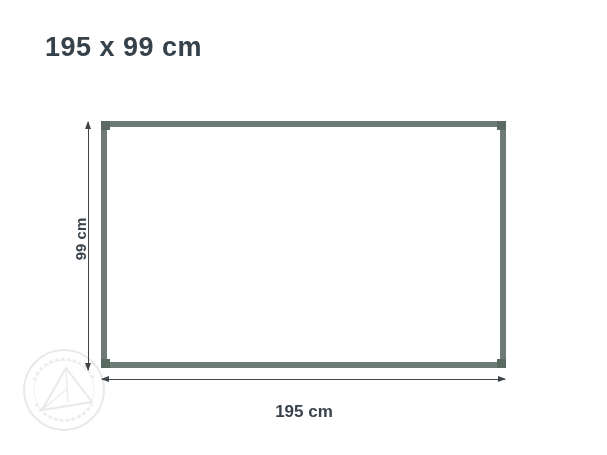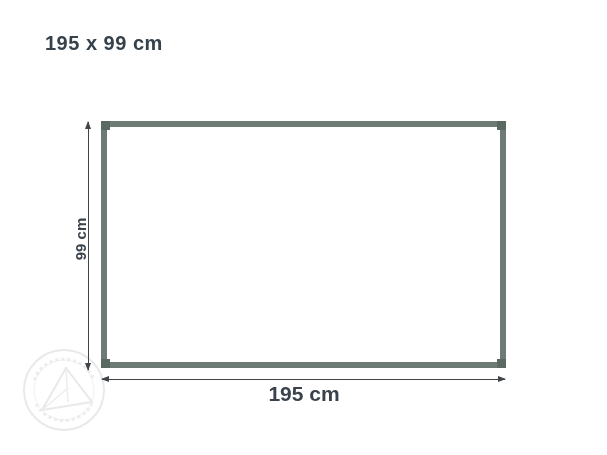--- a/index.html
+++ b/index.html
@@ -18,21 +18,21 @@
     position:relative;
     width:607px;
     height:455px;
     background:var(--background);
     overflow:hidden;
   }
   .page-title{
     position:absolute;
     left:45px;
     top:32px;
-    font-size:20px;
+    font-size:27px;
     font-weight:700;
     letter-spacing:0.5px;
     color:var(--title-color);
   }
   
   .watermark{
     position:absolute;
     left:22px;
     top:348px;
     width:84px;
@@ -120,23 +120,23 @@
     top:239px;
     transform:translate(-50%,-50%) rotate(-90deg);
     font-size:15px;
     font-weight:700;
     color:var(--label-color);
     white-space:nowrap;
   }
   .width-label{
     position:absolute;
     left:304px;
-    top:382px;
+    top:402px;
     transform:translateX(-50%);
-    font-size:21px;
+    font-size:17px;
     font-weight:700;
     color:var(--label-color);
     white-space:nowrap;
   }
 </style>
 </head>
 <body>
 
 <div class="canvas">
 

